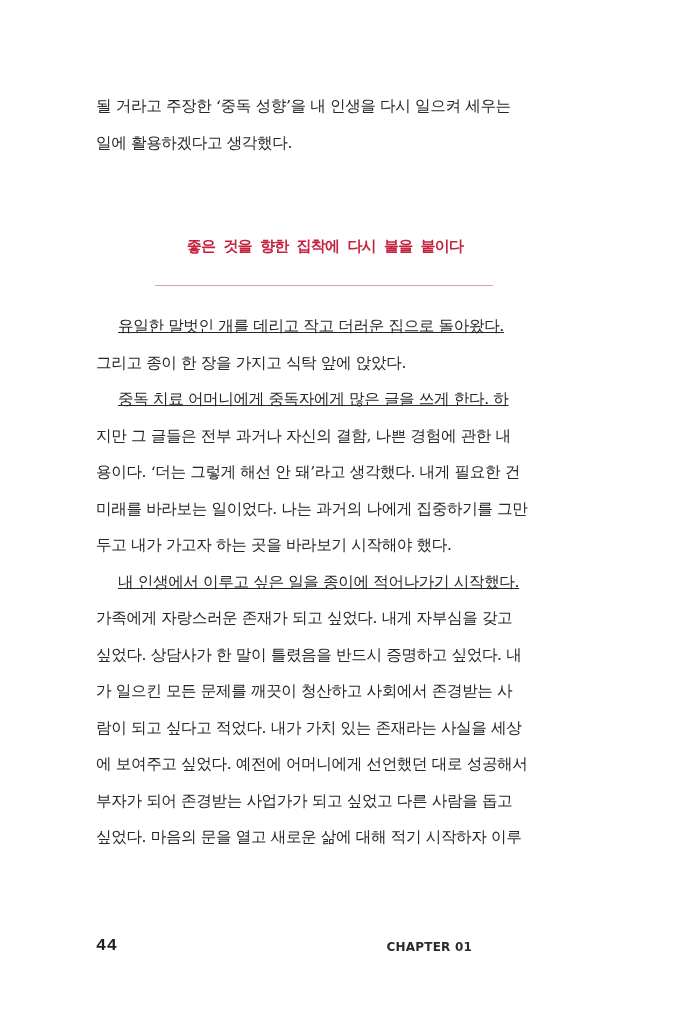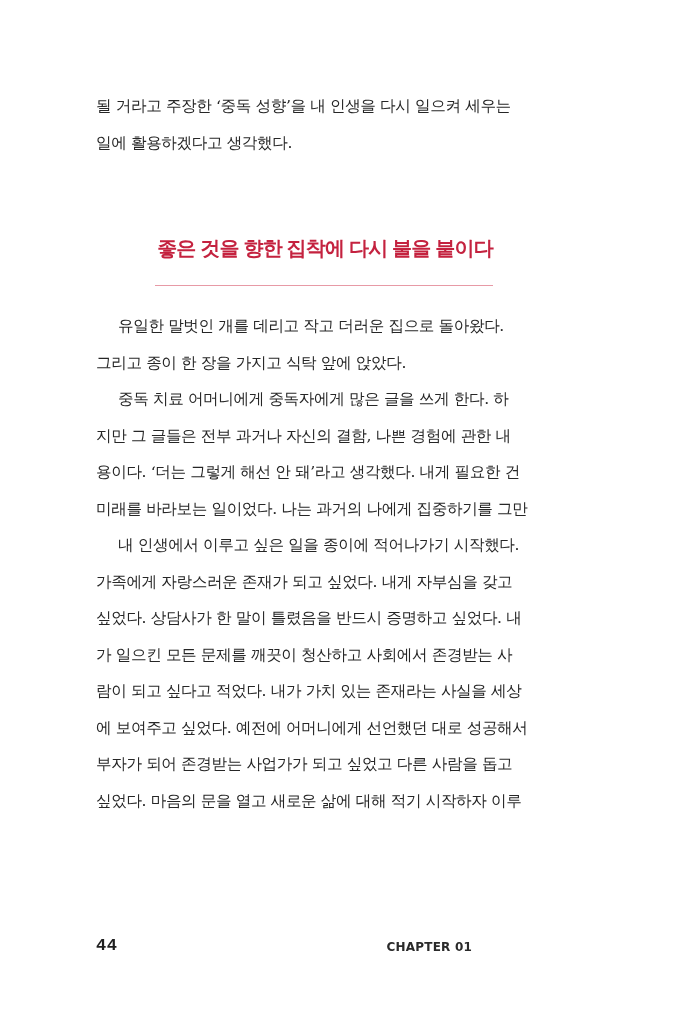--- a/index.html
+++ b/index.html
@@ -29,35 +29,36 @@
   .line {
     height: 36.5px;
     line-height: 36.5px;
     font-size: 15.6px;
     white-space: nowrap;
     letter-spacing: -0.4px;
     color: #262626;
   }
   .line.indent {
     padding-left: 22px;
+    text-decoration: underline;
   }
   .continuation {
     top: 88px;
   }
   .heading-wrap {
     position: absolute;
     left: 96px;
     width: 458px;
     top: 228px;
     text-align: center;
   }
   .heading {
-    font-family: Liberation Sans, sans-serif;
+    font-family: Liberation Mono, monospace;
     font-weight: bold;
-    font-size: 20px;
+    font-size: 15px;
     color: #c4223f;
     letter-spacing: -0.8px;
     line-height: 40px;
     height: 40px;
     white-space: nowrap;
   }
   .divider {
     position: absolute;
     left: 155px;
     top: 285px;
@@ -107,20 +108,21 @@
   <div class="text-block section-body">
     <div>
       <div class="line indent">유일한 말벗인 개를 데리고 작고 더러운 집으로 돌아왔다.</div>
       <div class="line">그리고 종이 한 장을 가지고 식탁 앞에 앉았다.</div>
     </div>
     <div>
       <div class="line indent">중독 치료 어머니에게 중독자에게 많은 글을 쓰게 한다. 하</div>
       <div class="line">지만 그 글들은 전부 과거나 자신의 결함, 나쁜 경험에 관한 내</div>
       <div class="line">용이다. ‘더는 그렇게 해선 안 돼’라고 생각했다. 내게 필요한 건</div>
       <div class="line">미래를 바라보는 일이었다. 나는 과거의 나에게 집중하기를 그만</div>
+      <div class="line">두고 내가 가고자 하는 곳을 바라보기 시작해야 했다.</div>
     </div>
     <div>
       <div class="line indent">내 인생에서 이루고 싶은 일을 종이에 적어나가기 시작했다.</div>
       <div class="line">가족에게 자랑스러운 존재가 되고 싶었다. 내게 자부심을 갖고</div>
       <div class="line">싶었다. 상담사가 한 말이 틀렸음을 반드시 증명하고 싶었다. 내</div>
       <div class="line">가 일으킨 모든 문제를 깨끗이 청산하고 사회에서 존경받는 사</div>
       <div class="line">람이 되고 싶다고 적었다. 내가 가치 있는 존재라는 사실을 세상</div>
       <div class="line">에 보여주고 싶었다. 예전에 어머니에게 선언했던 대로 성공해서</div>
       <div class="line">부자가 되어 존경받는 사업가가 되고 싶었고 다른 사람을 돕고</div>
       <div class="line">싶었다. 마음의 문을 열고 새로운 삶에 대해 적기 시작하자 이루</div>

